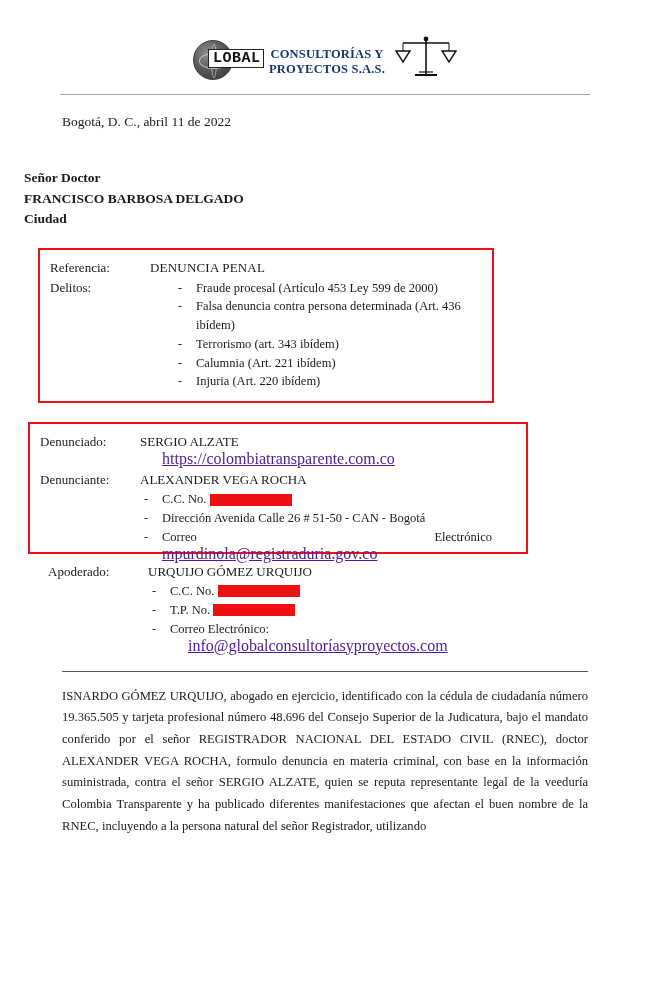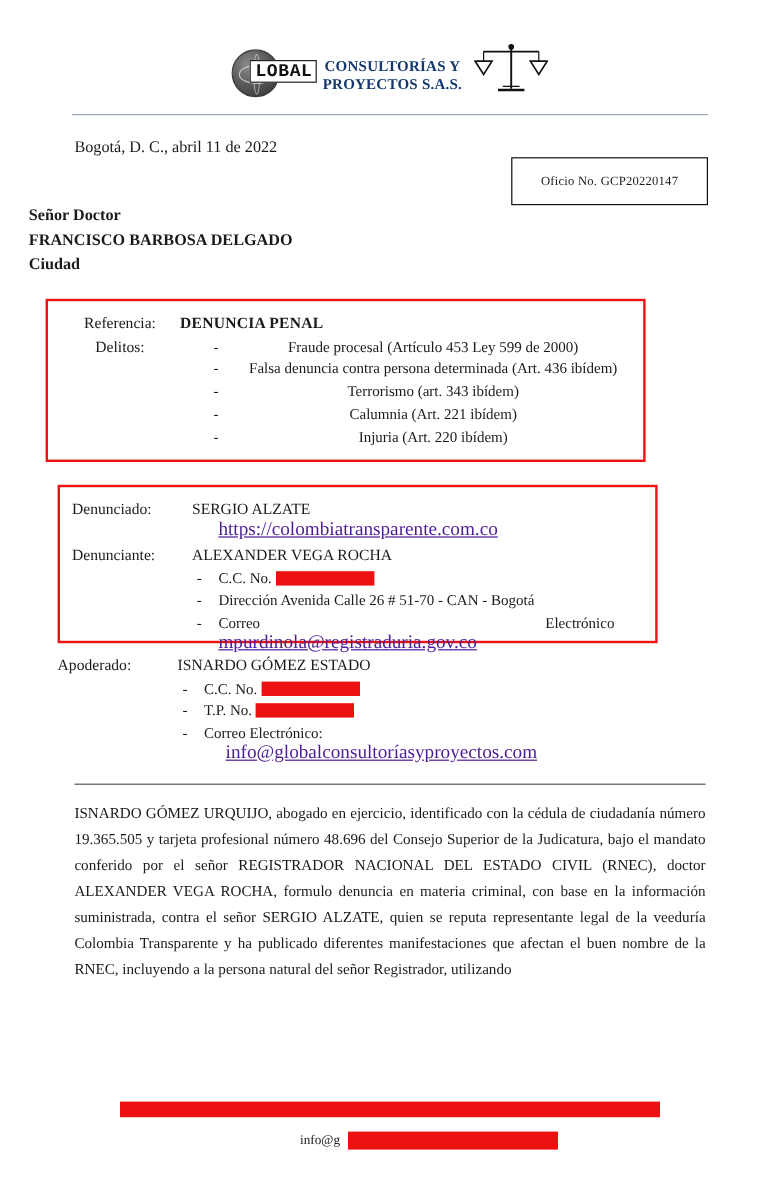--- a/index.html
+++ b/index.html
@@ -131,45 +131,44 @@
     line-height: 1.52;
   }
 
   
   .redbox {
     border: 2.5px solid #ee1111;
     position: relative;
   }
   .block-ref {
     margin: 18px 0 0 38px;
-    width: 500px;
+    width: 456px;
     padding: 8px 10px 10px 10px;
     box-sizing: border-box;
-    text-align: center;
   }
   .block-parties {
-    margin: 19px 0 0 48px;
+    margin: 19px 0 0 28px;
     width: 500px;
     height: 132px;
     box-sizing: border-box;
     padding: 8px 10px 0 10px;
   }
 
   .row {
     display: flex;
     align-items: baseline;
     line-height: 1.55;
   }
   .lbl {
     width: 100px;
     flex: 0 0 100px;
     font-size: 13px;
   }
   .val-bold {
-    font-weight: bold;
+    font-weight: normal;
     font-size: 13px;
     letter-spacing: .2px;
   }
   .val {
     font-size: 13px;
   }
 
   ul.dashlist {
     list-style: none;
     margin: 0;
@@ -288,23 +287,20 @@
         </svg>
       </div>
     </div>
   </div>
   <div class="header-rule"></div>
 
   <div class="content">
     <div class="city-date">Bogotá, D. C., abril 11 de 2022</div>
   </div>
 
-  <div class="oficio-box">
-    <span>Oficio No. GCP20220147</span>
-  </div>
 
   <div class="addressee">
     <div>Señor Doctor</div>
     <div>FRANCISCO BARBOSA DELGADO</div>
     <div>Ciudad</div>
   </div>
 
   <div class="redbox block-ref">
     <div class="row">
       <div class="lbl">Referencia:</div>
@@ -335,37 +331,37 @@
 
     <div class="row" style="margin-top:2px">
       <div class="lbl">Denunciante:</div>
       <div class="val">ALEXANDER VEGA ROCHA</div>
     </div>
     <ul class="dashlist" style="padding-left:100px">
       <li>
         <span>C.C. No.</span>
         <span class="redact" style="width:82px"></span>
       </li>
-      <li>Dirección Avenida Calle 26 # 51-70 - CAN - Bogotá</li>
+      <li>Dirección Avenida Calle 26 # 51-50 - CAN - Bogotá</li>
       <li>
         <span class="spread">
           <span>Correo</span>
           <span>Electrónico</span>
         </span>
       </li>
     </ul>
     <div style="padding-left:122px; margin-top:-2px">
       <a class="link" href="#">mpurdinola@registraduria.gov.co</a>
     </div>
   </div>
 
   <div class="block-apoderado">
     <div class="row">
       <div class="lbl">Apoderado:</div>
-      <div class="val">ISNARDO GÓMEZ ESTADO</div>
+      <div class="val">URQUIJO GÓMEZ URQUIJO</div>
     </div>
     <ul class="dashlist" style="padding-left:100px">
       <li>
         <span>C.C. No.</span>
         <span class="redact" style="width:82px"></span>
       </li>
       <li>
         <span>T.P. No.</span>
         <span class="redact" style="width:82px"></span>
       </li>
@@ -375,21 +371,14 @@
     </ul>
     <div style="padding-left:140px; margin-top:-2px">
       <a class="link" href="#">info@globalconsultoríasyproyectos.com</a>
     </div>
   </div>
 
   <div class="bottom-rule"></div>
 
   <div class="paragraph">ISNARDO GÓMEZ URQUIJO, abogado en ejercicio, identificado con la cédula de ciudadanía número 19.365.505 y tarjeta profesional número 48.696 del Consejo Superior de la Judicatura, bajo el mandato conferido por el señor REGISTRADOR NACIONAL DEL ESTADO CIVIL (RNEC), doctor ALEXANDER VEGA ROCHA, formulo denuncia en materia criminal, con base en la información suministrada, contra el señor SERGIO ALZATE, quien se reputa representante legal de la veeduría Colombia Transparente y ha publicado diferentes manifestaciones que afectan el buen nombre de la RNEC, incluyendo a la persona natural del señor Registrador, utilizando</div>
 
-  <div class="footer">
-    <div class="footer-bar"></div>
-    <div class="footer-line">
-      <span class="ftext">info@g</span>
-      <span class="fbar"></span>
-    </div>
-  </div>
 
 </div>
 
 </body></html>

